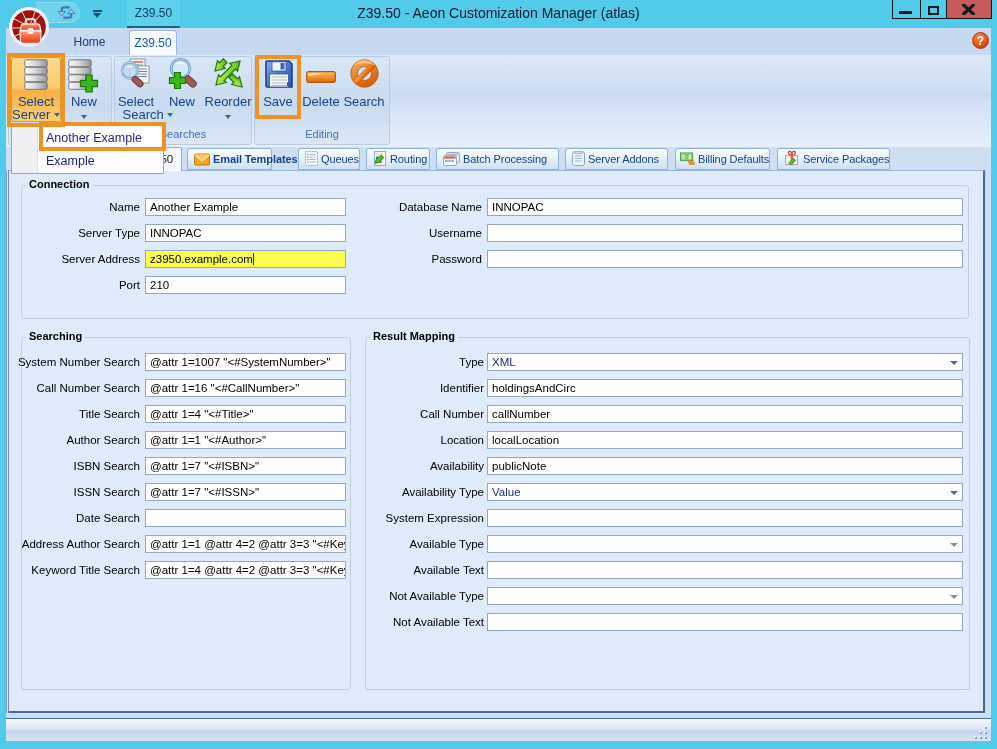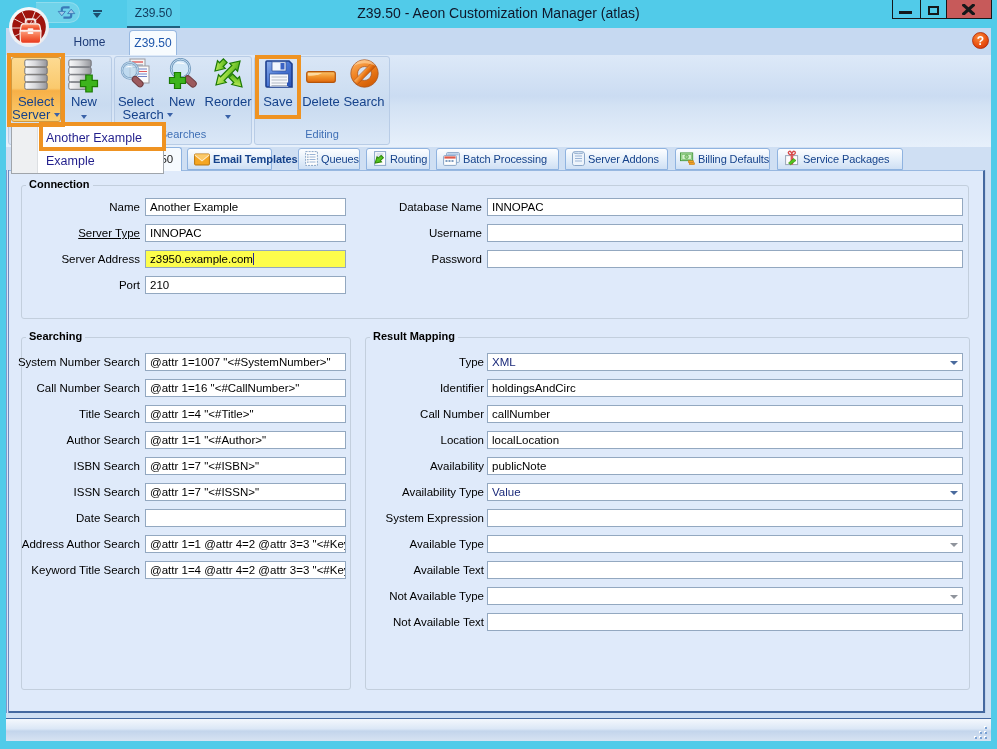--- a/index.html
+++ b/index.html
@@ -323,39 +323,39 @@
     </svg>Server Addons</div>
 <div class="ptab" style="left:675px; width:95px; padding-left:4px;"><svg width="15" height="14" viewBox="0 0 17 15">
       <rect x="0.6" y="0.6" width="13.8" height="8.8" fill="#bfe6b5" stroke="#3f9635" stroke-width="1"></rect>
       <rect x="2.2" y="2.2" width="10.6" height="5.6" fill="#d8f2cf" stroke="#6cb85e" stroke-width="0.8"></rect>
       <circle cx="7.5" cy="5" r="2" fill="#9ed48f" stroke="#3f9635" stroke-width="0.7"></circle>
       <g fill="#f5a623" stroke="#c87b12" stroke-width="0.7">
         <rect x="9.5" y="9.5" width="6" height="2"></rect>
         <rect x="10.5" y="11.8" width="6" height="2"></rect>
       </g>
     </svg>Billing Defaults</div>
-<div class="ptab" style="left:777px; width:126px; padding-left:6px;"><svg width="16" height="16" viewBox="0 0 16 16">
+<div class="ptab" style="left:777px; width:113px; padding-left:6px;"><svg width="16" height="16" viewBox="0 0 16 16">
       <rect x="1.6" y="5.6" width="12" height="9" fill="#fdfdfd" stroke="#9aa6b8" stroke-width="1"></rect>
       <rect x="6.6" y="5.6" width="2.6" height="9" fill="#e05a5a"></rect>
       <path d="M7.8 5 C4.5 5 3.5 2.5 5 1.5 C6.5 0.7 7.8 2.5 7.8 5 C7.8 2.5 9.2 0.7 10.7 1.5 C12.2 2.5 11 5 7.8 5 Z" fill="none" stroke="#d84a4a" stroke-width="1.3"></path>
       <path d="M3 13.5 L8 9 L10.5 11 L5 15.2 Z" fill="#52c41e" stroke="#2d8506" stroke-width="0.6" transform="translate(1.5,-0.5)"></path>
     </svg>Service Packages</div>
 
 <div class="grpbox" style="left:21px; top:185px; width:948px; height:134px;"></div>
 <div class="grptitle" style="left:26px; top:178px; padding:0 3px;">Connection</div>
 
 <div class="grpbox" style="left:21px; top:337px; width:330px; height:353px;"></div>
 <div class="grptitle" style="left:26px; top:330px; padding:0 3px;">Searching</div>
 
 <div class="grpbox" style="left:365px; top:337px; width:605px; height:353px;"></div>
 <div class="grptitle" style="left:370px; top:330px; padding:0 3px;">Result Mapping</div>
 
 <div class="lbl" style="left:0; top:201px; width:140px;">Name</div>
 <div class="inp" style="left:145px; top:198px; width:201px; ">Another Example</div>
-<div class="lbl" style="left:0; top:227px; width:140px;text-decoration:underline;">Server Type</div>
+<div class="lbl" style="left:0; top:227px; width:140px;">Server Type</div>
 <div class="inp" style="left:145px; top:224px; width:201px; ">INNOPAC</div>
 <div class="lbl" style="left:0; top:253px; width:140px;">Server Address</div>
 <div class="inp" style="left:145px; top:250px; width:201px; background:#fdfd4b;"><span style="border-right:1px solid #26269a;">z3950.example.com</span></div>
 <div class="lbl" style="left:0; top:279px; width:140px;">Port</div>
 <div class="inp" style="left:145px; top:276px; width:201px; ">210</div>
 <div class="lbl" style="left:340px; top:201px; width:142px;">Database Name</div>
 <div class="inp" style="left:487px; top:198px; width:476px;">INNOPAC</div>
 <div class="lbl" style="left:340px; top:227px; width:142px;">Username</div>
 <div class="inp" style="left:487px; top:224px; width:476px;"></div>
 <div class="lbl" style="left:340px; top:253px; width:142px;">Password</div>

